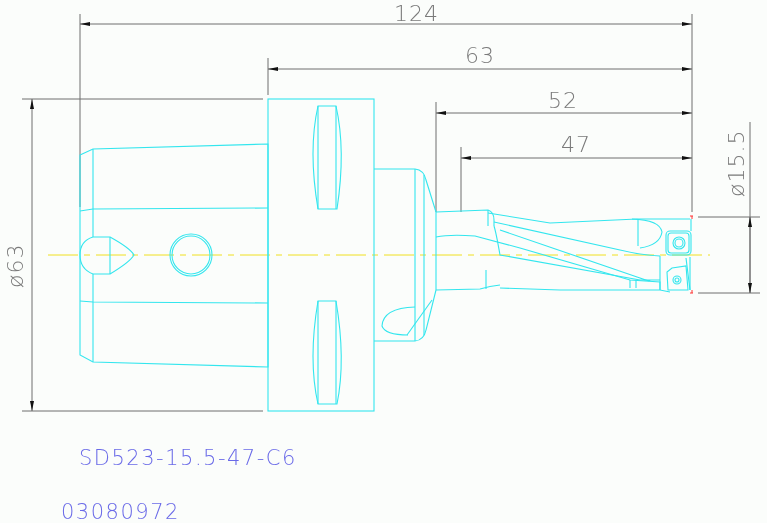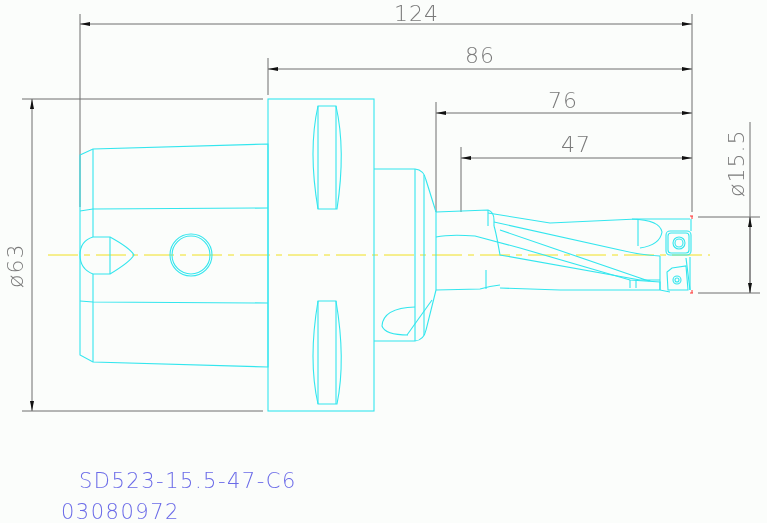--- a/index.html
+++ b/index.html
@@ -114,22 +114,22 @@
     <g stroke="#ff3030" stroke-width="1">
       <line x1="690" y1="216" x2="693" y2="216"></line>
       <line x1="692" y1="216" x2="692" y2="219"></line>
       <line x1="690" y1="293" x2="693" y2="293"></line>
       <line x1="692" y1="290" x2="692" y2="293"></line>
     </g>
   </svg>
 
   
   <div class="dim-text" style="left:362px; top:3px;margin-left:32px;">124</div>
-  <div class="dim-text" style="left:465px; top:45px;">86</div>
-  <div class="dim-text" style="left:548px; top:90px;">76</div>
+  <div class="dim-text" style="left:465px; top:45px;">63</div>
+  <div class="dim-text" style="left:548px; top:90px;">52</div>
   <div class="dim-text" style="left:561px; top:134px;text-align:center;">47</div>
   <div class="dim-text dim-vert" style="left:5px; top:288px;">ø63</div>
   <div class="dim-text dim-vert" style="left:726px; top:197px;">ø15.5</div>
 
   
-  <div class="label" style="left:79px; top:448px;margin-top:23px;">SD523-15.5-47-C6</div>
+  <div class="label" style="left:79px; top:448px;">SD523-15.5-47-C6</div>
   <div class="label" style="left:61px; top:502px;">03080972</div>
 </div>
 
 </body></html>

